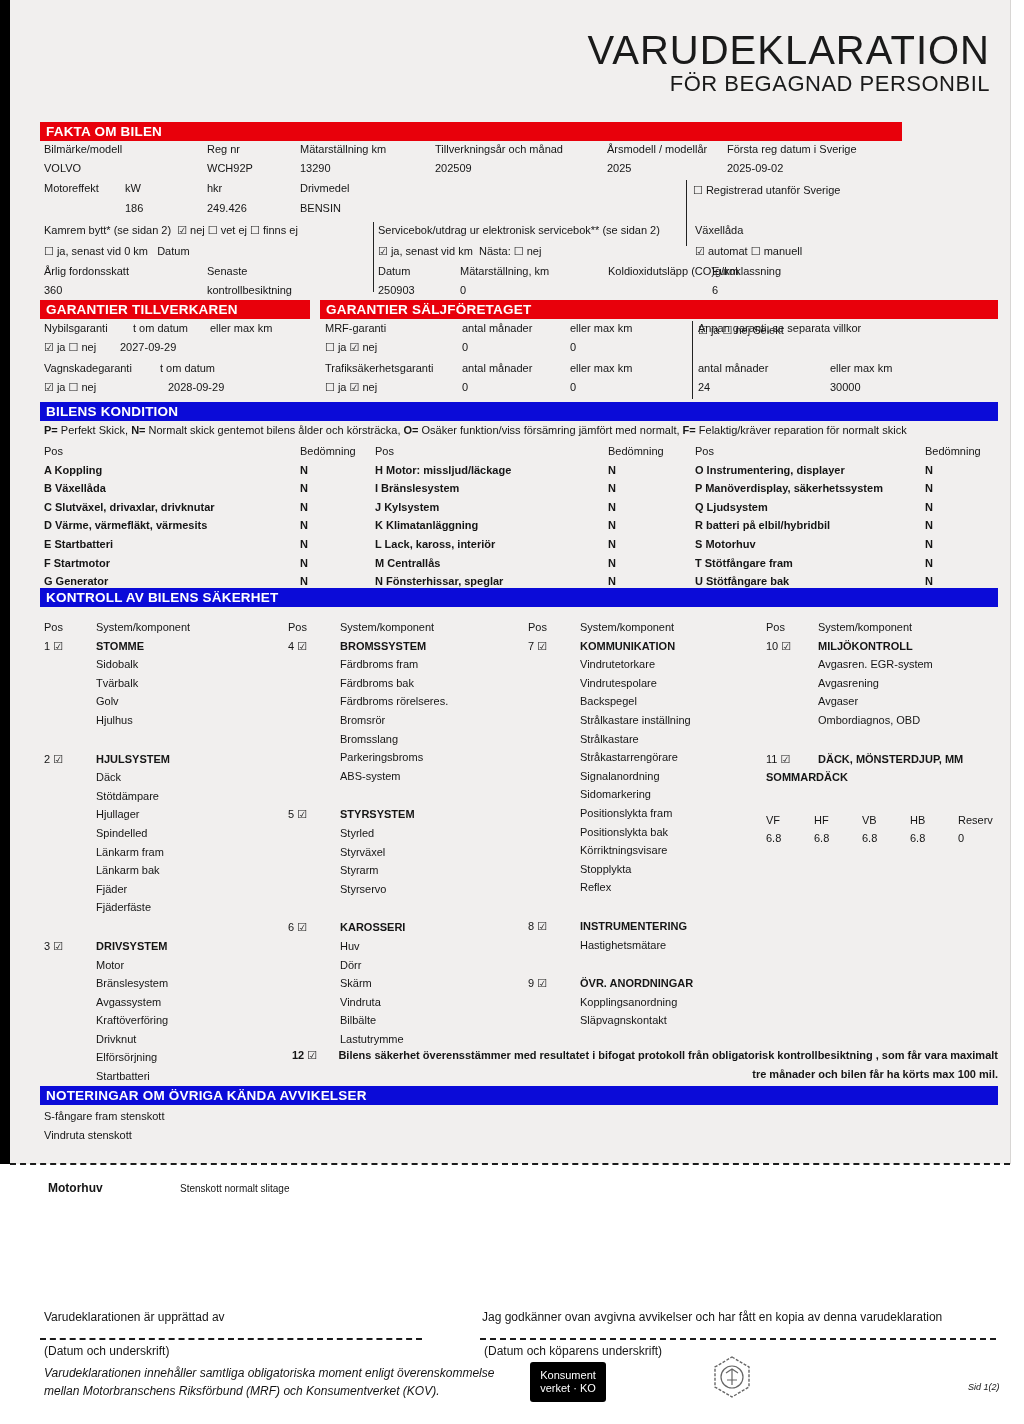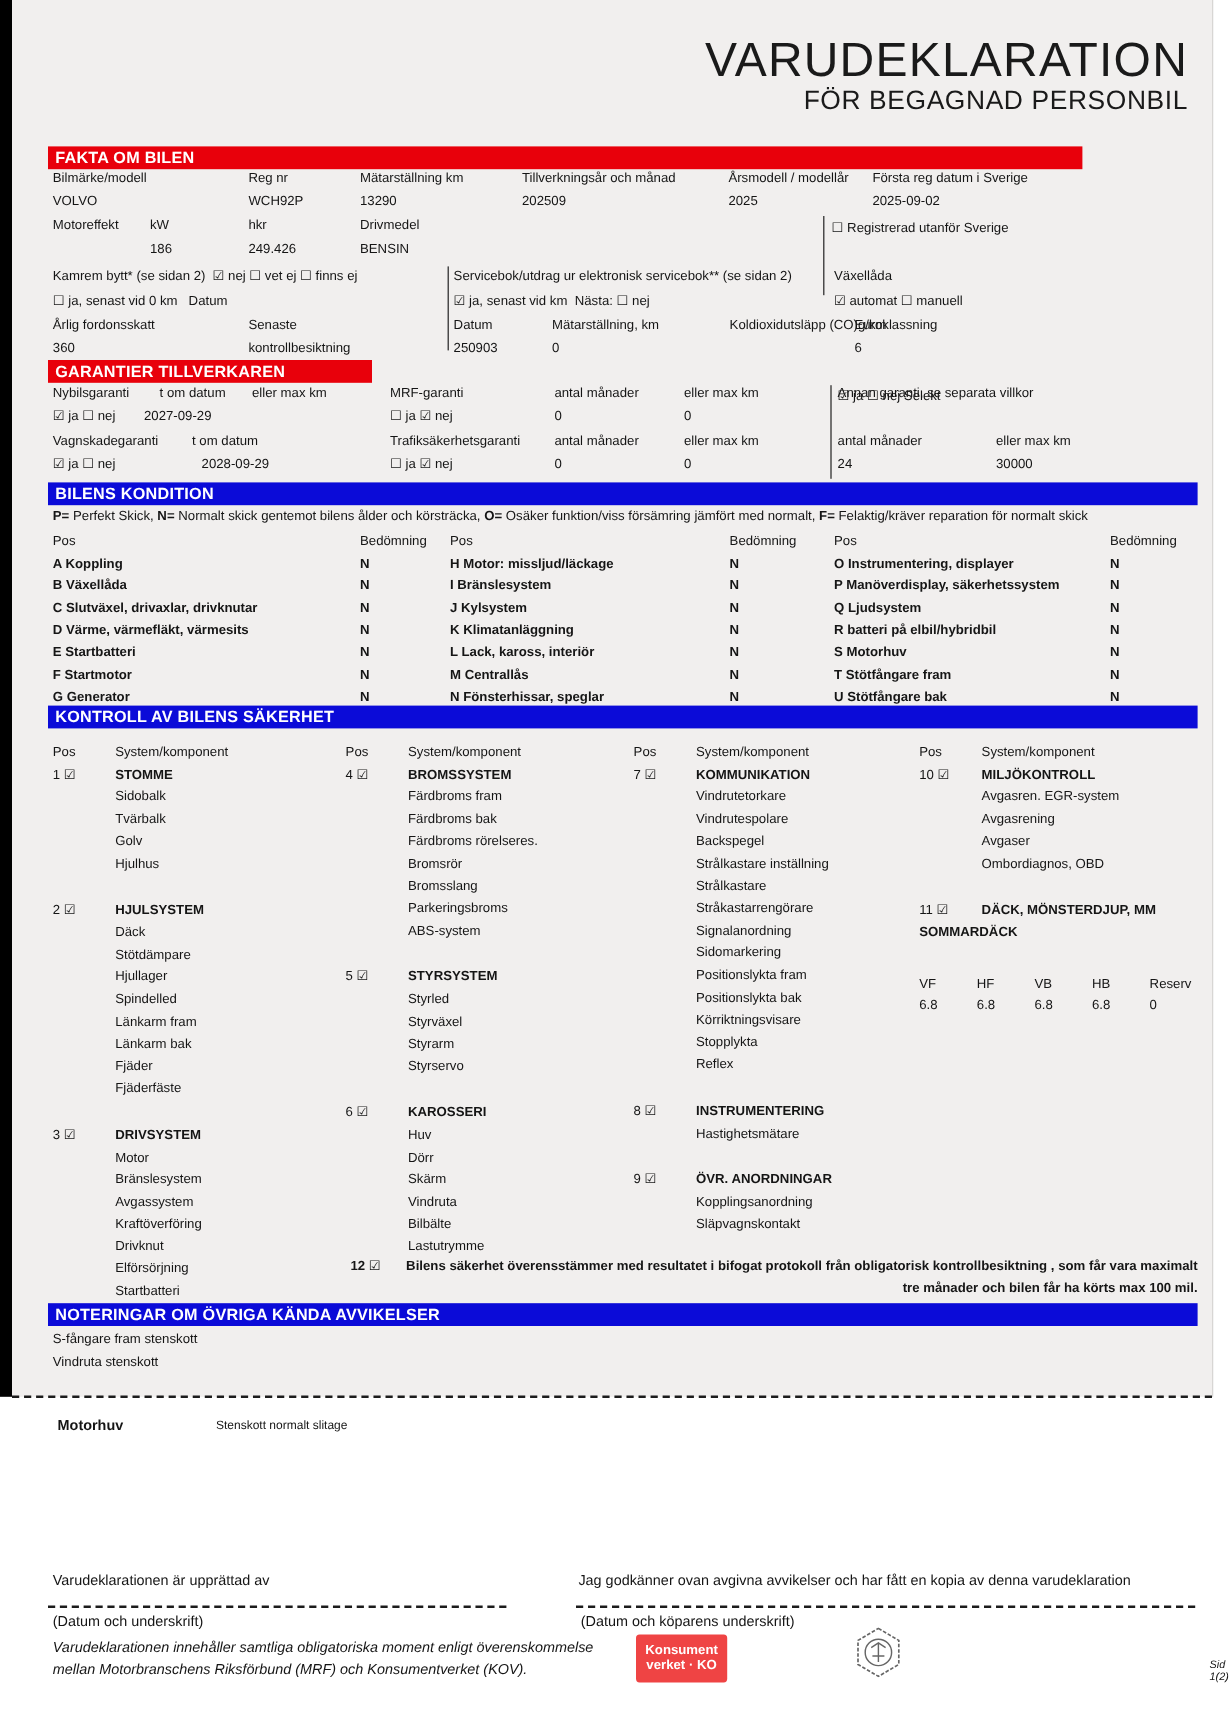--- a/index.html
+++ b/index.html
@@ -29,23 +29,23 @@
   .k-group + .k-group{margin-top:20px;}
   .tire-r span{display:inline-block;width:48px;}
   .tire-h{margin-top:24px;}
   .item12{position:absolute;left:292px;top:1046px;width:706px;display:flex;font-size:11px;line-height:18.6px;}
   .item12 .num{flex:0 0 30px;font-weight:bold;}
   .item12 .txt{font-weight:bold;text-align:right;}
   .dashcut{position:absolute;left:10px;top:1163px;width:1000px;height:0;border-top:2px dashed #1c1c1c;}
   .sigline{position:absolute;height:0;border-top:2px dashed #1c1c1c;}
   .f12{font-size:12px;line-height:14px;white-space:pre;}
   .it{font-style:italic;}
-  .klogo{position:absolute;left:530px;top:1362px;width:76px;height:40px;background:#ef4444;border-radius:3px;
-         color:#fff;font-size:11px;font-weight:bold;line-height:13px;text-align:center;display:flex;flex-direction:column;justify-content:center;}
-  .sid{position:absolute;left:968px;top:1382px;font-size:9px;font-style:italic;margin-left:40px;}
+  .klogo{position:absolute;left:530px;top:1362px;width:76px;height:40px;background:#000000;border-radius:3px;
+         color:#fff;font-size:11px;font-weight:normal;line-height:13px;text-align:center;display:flex;flex-direction:column;justify-content:center;}
+  .sid{position:absolute;left:968px;top:1382px;font-size:9px;font-style:italic;}
 </style>
 </head>
 <body>
 
 <div class="page">
   <div class="graybg"></div>
   <div class="leftbar"></div>
 
   <div class="titleblock">
     <div class="title1">VARUDEKLARATION</div>
@@ -98,20 +98,21 @@
   <span class="t abs" style="left:608px;top:265px">Koldioxidutsläpp (CO)g/km</span>
   <span class="t abs" style="left:712px;top:265px">Euroklassning</span>
 
   <span class="t abs" style="left:44px;top:284px">360</span>
   <span class="t abs" style="left:207px;top:284px">kontrollbesiktning</span>
   <span class="t abs" style="left:378px;top:284px">250903</span>
   <span class="t abs" style="left:460px;top:284px">0</span>
   <span class="t abs" style="left:712px;top:284px">6</span>
 
   <div class="bar red" style="left:40px;top:300px;width:270px;">GARANTIER TILLVERKAREN</div>
+  <div class="bar red" style="left:320px;top:300px;width:678px;">GARANTIER SÄLJFÖRETAGET</div>
   <div class="vline" style="left:692px;top:321px;height:78px"></div>
 
   <span class="t abs" style="left:44px;top:322px">Nybilsgaranti</span>
   <span class="t abs" style="left:133px;top:322px">t om datum</span>
   <span class="t abs" style="left:210px;top:322px">eller max km</span>
   <span class="t abs" style="left:325px;top:322px">MRF-garanti</span>
   <span class="t abs" style="left:462px;top:322px">antal månader</span>
   <span class="t abs" style="left:570px;top:322px">eller max km</span>
   <span class="t abs" style="left:698px;top:322px">Annan garanti, se separata villkor</span>
 

